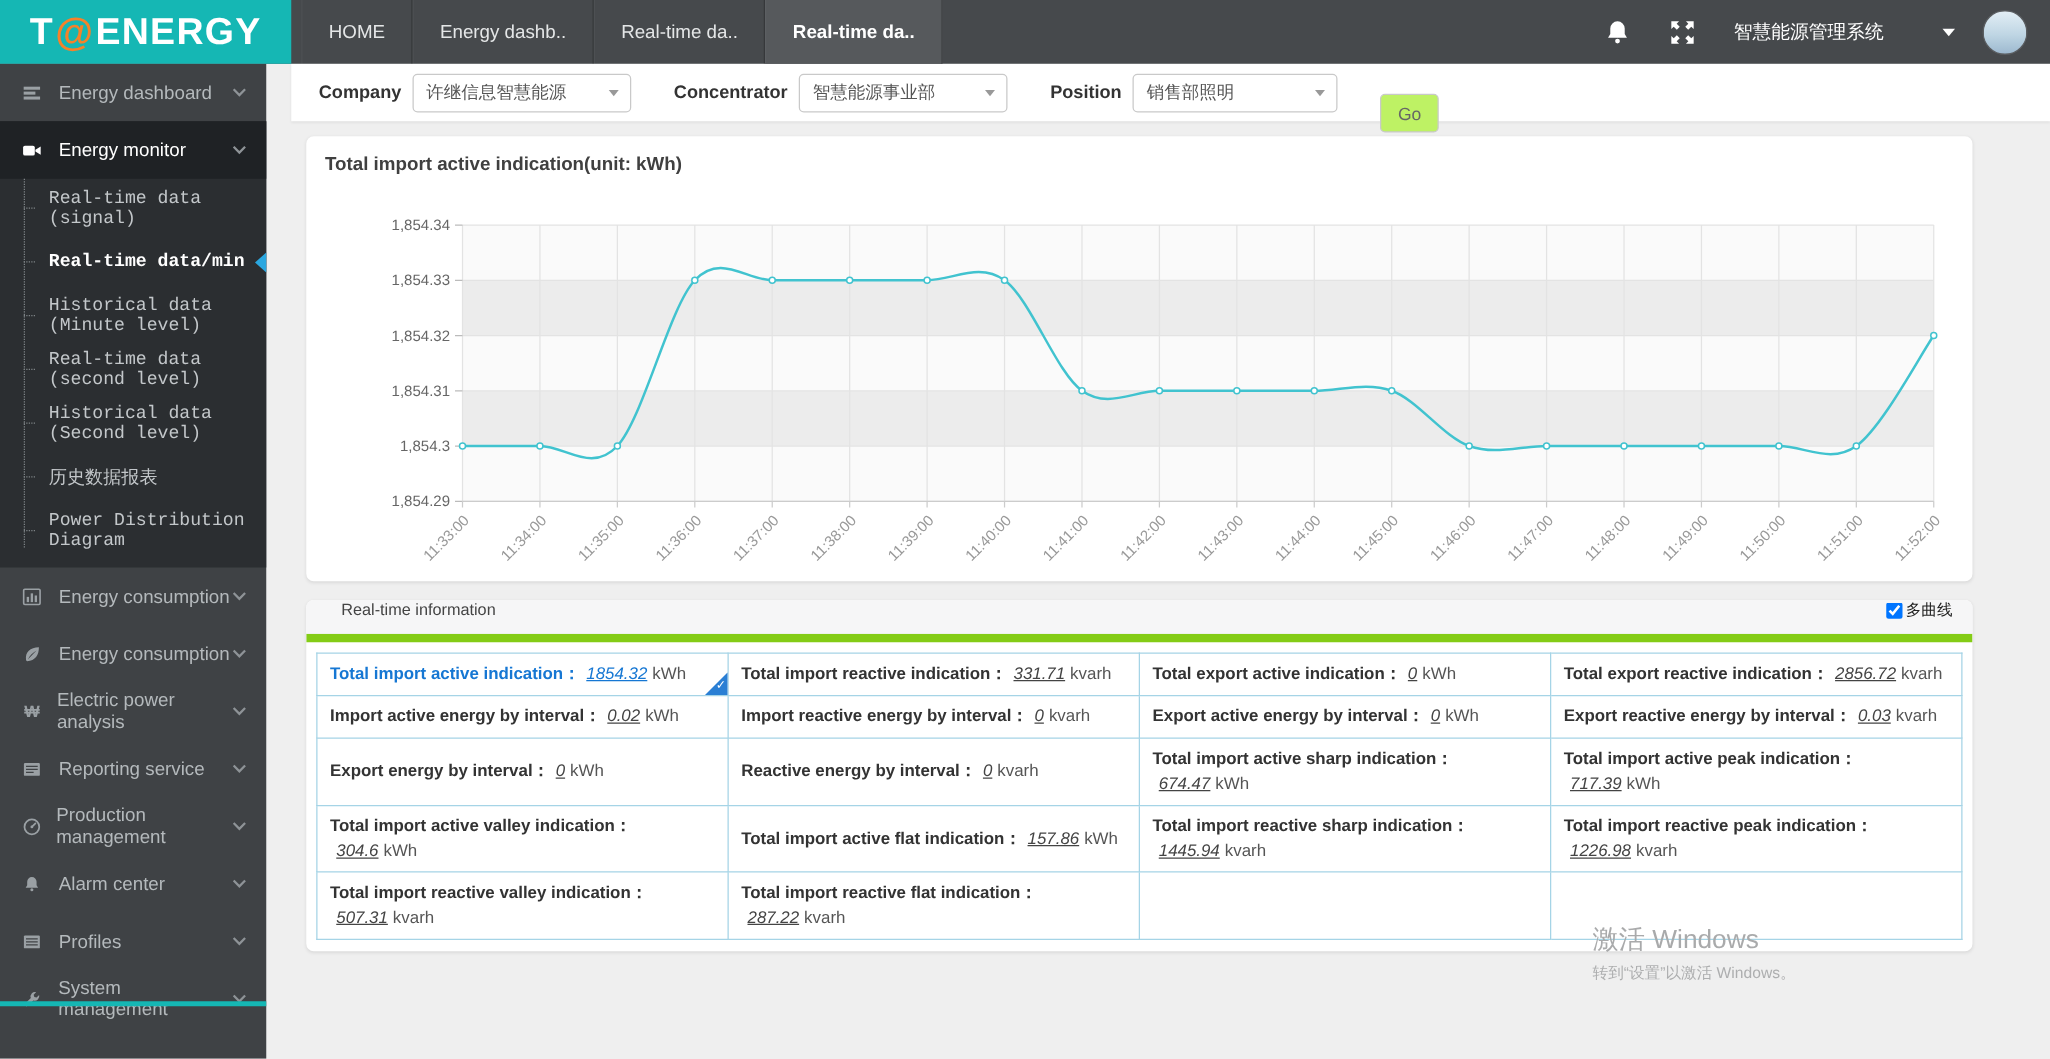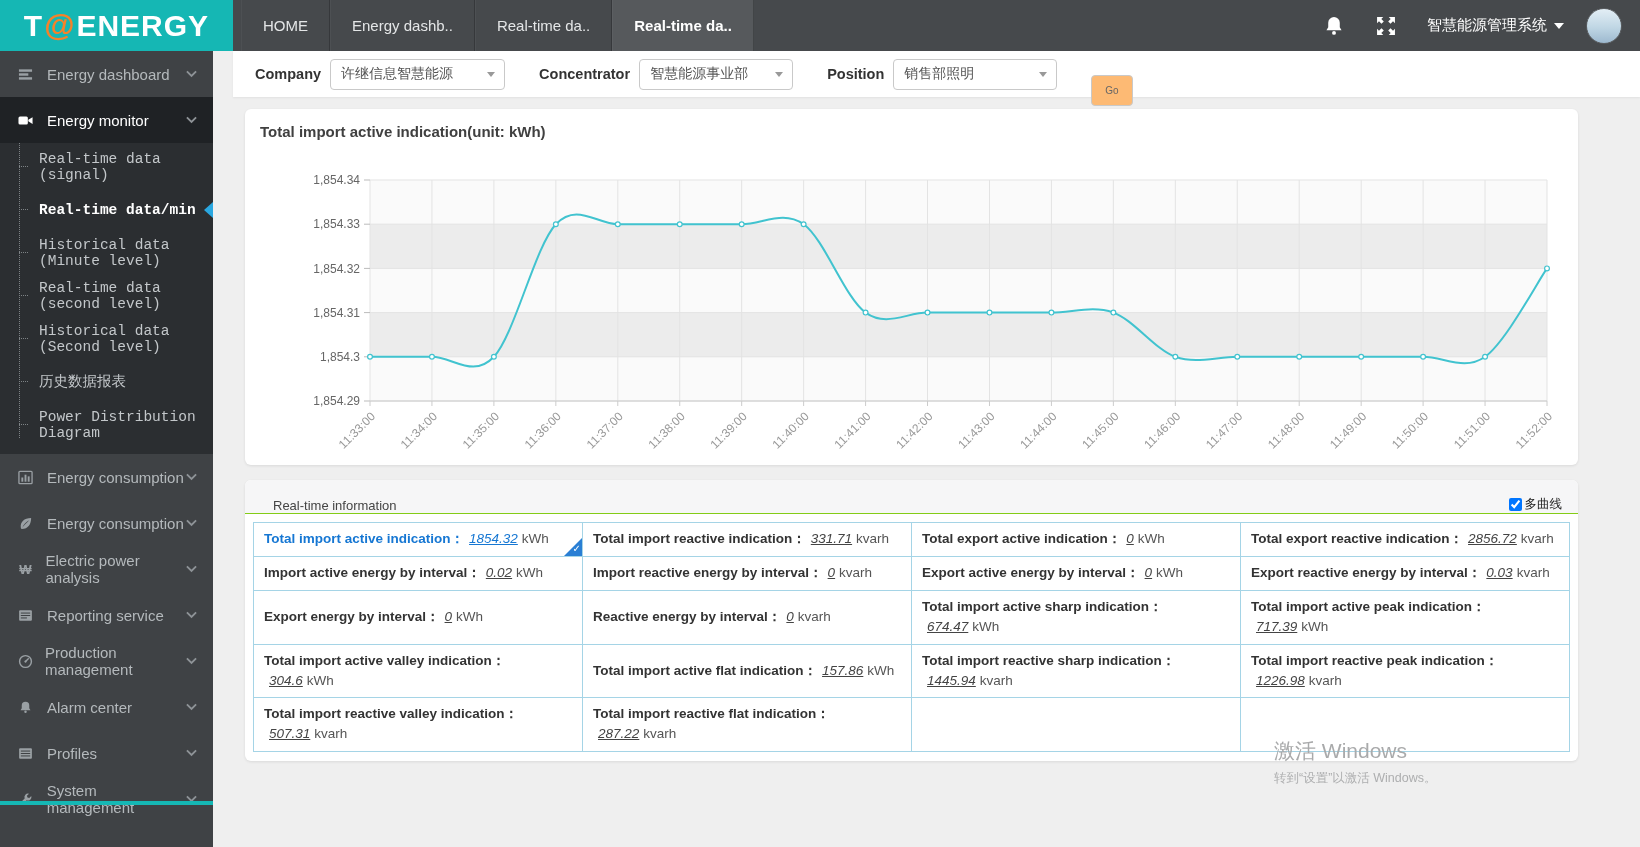--- a/index.html
+++ b/index.html
@@ -10,21 +10,21 @@
   .topbar { position:absolute; top:0; left:0; right:0; height:51px; background:#46494c; display:flex; align-items:stretch; z-index:5; }
   .logo { width:233px; background:#15b7b4; display:flex; align-items:center; justify-content:center;
           font-size:30px; font-weight:800; color:#fff; letter-spacing:1px; }
   .logo .at { color:#f5822a; font-weight:800; font-size:31px; margin:0 1px; }
   .tabs { display:flex; align-items:stretch; margin-left:8px; }
   .tab { display:flex; align-items:center; padding:0 21px; font-size:15px; color:#e4e6e7;
          border-right:1px solid rgba(0,0,0,.22); border-left:1px solid rgba(255,255,255,.04); cursor:pointer; }
   .tab.active { background:#56595c; color:#fff; font-weight:700; }
   .topbar-right { margin-left:auto; display:flex; align-items:center; padding-right:18px; }
   .tb-icon { width:22px; height:22px; color:#fff; margin-right:30px; cursor:pointer; display:flex; }
-  .sys-menu { color:#fff; font-size:15px; cursor:pointer; display:flex; align-items:center; margin-right:22px; }
+  .sys-menu { color:#fff; font-size:15px; cursor:pointer; display:flex; align-items:center; margin-right:22px;gap:40px; }
   .sys-caret { width:0; height:0; border-left:5px solid transparent; border-right:5px solid transparent; border-top:6px solid #fff; margin-left:7px; }
   .avatar { width:36px; height:36px; border-radius:50%; cursor:pointer;
             background:linear-gradient(180deg,#e3eef5 0%,#bfd6e4 55%,#9db9cf 100%); border:1px solid #5a5d60; }
 
   
   .sidebar { position:absolute; top:51px; left:0; bottom:0; width:213px; background:#3f4245; z-index:4; }
   .side-item { height:46px; display:flex; align-items:center; padding:0 16px 0 17px; color:#b4b9bc; font-size:15px; cursor:pointer; }
   .side-item .icon { width:19px; height:17px; margin-right:11px; color:#9aa0a4; display:flex; align-items:center; }
   .side-item .chev { margin-left:auto; color:#8e9397; display:flex; }
   .section.open  { background:#2b2e31; }
@@ -40,31 +40,31 @@
   .side-bottom-line { position:absolute; left:0; right:0; bottom:42px; height:4px; background:#15b7b4; }
 
   
   .main { position:absolute; top:51px; left:233px; right:0; bottom:0; background:#efefef; }
   .filterbar { height:46px; background:#fff; display:flex; align-items:center; padding-left:22px; box-shadow:0 1px 2px rgba(0,0,0,.06); }
   .f-label { font-size:14.5px; font-weight:700; color:#333; margin-right:9px; }
   .select { position:relative; height:31px; border:1px solid #c9c9c9; border-radius:4px; background:#fff;
             display:flex; align-items:center; padding:0 24px 0 10px; font-size:14px; color:#555; cursor:pointer; margin-right:34px; }
   .select .caret { position:absolute; right:9px; top:50%; margin-top:-2px; width:0; height:0;
             border-left:4px solid transparent; border-right:4px solid transparent; border-top:5px solid #999; }
-  .go-btn { height:31px; padding:0 13px; border:1px solid #c9c9c9; border-radius:4px; background:#fdba74;
-            font-size:10px; color:#666; cursor:pointer; font-family:inherit;margin-top:33px; }
+  .go-btn { height:31px; padding:0 13px; border:1px solid #c9c9c9; border-radius:4px; background:#bef264;
+            font-size:14px; color:#666; cursor:pointer; font-family:inherit;margin-top:33px; }
 
   .card { background:#fff; border-radius:6px; box-shadow:0 1px 3px rgba(0,0,0,.09); }
   .chart-card { position:relative; margin:12px 62px 0 12px; height:356px; }
   .chart-title { padding:14px 0 0 15px; font-size:15px; font-weight:700; color:#404040; }
   .chart-svg { display:block; margin-top:2px; }
 
   .info-card { margin:15px 62px 0 12px; padding-bottom:9px; }
-  .info-head { height:34px; background:#f6f6f7; border-bottom:1px solid #84cc16; border-radius:6px 6px 0 0;
-               display:flex; align-items:flex-end; padding:0 16px 0 28px; }
+  .info-head { height:34px; background:#f6f6f7; border-bottom:7px solid #84cc16; border-radius:6px 6px 0 0;
+               display:flex; align-items:flex-start; padding:0 16px 0 28px; }
   .info-title { font-size:13px; color:#444; }
   .multi-curve { margin-left:auto; display:flex; align-items:center; font-size:12.5px; color:#222; }
   .multi-curve input { margin-right:3px; cursor:pointer; }
 
   table.rt { width:calc(100% - 16px); margin:8px 8px 0; border-collapse:collapse; table-layout:fixed; }
   table.rt td { border:1px solid #a5d4e6; padding:6px 10px; font-size:13.5px; color:#333; line-height:1.5;
                 vertical-align:middle; height:34px; position:relative; }
   .lbl { font-weight:700; color:#333; }
   .val { font-style:italic; text-decoration:underline; color:#444; margin-left:5px; }
   .unit { margin-left:4px; color:#555; }
@@ -298,21 +298,21 @@
   </div>
 
 <div class="main">
   <div class="filterbar">
     <span class="f-label">Company</span>
     <div class="select" style="width:175px">
       <span>许继信息智慧能源</span>
       <span class="caret"></span>
     </div>
     <span class="f-label">Concentrator</span>
-    <div class="select" style="width:154px">
+    <div class="select" style="width:167px">
       <span>智慧能源事业部</span>
       <span class="caret"></span>
     </div>
     <span class="f-label">Position</span>
     <div class="select" style="width:164px">
       <span>销售部照明</span>
       <span class="caret"></span>
     </div>
     <button class="go-btn">Go</button>
   </div>

